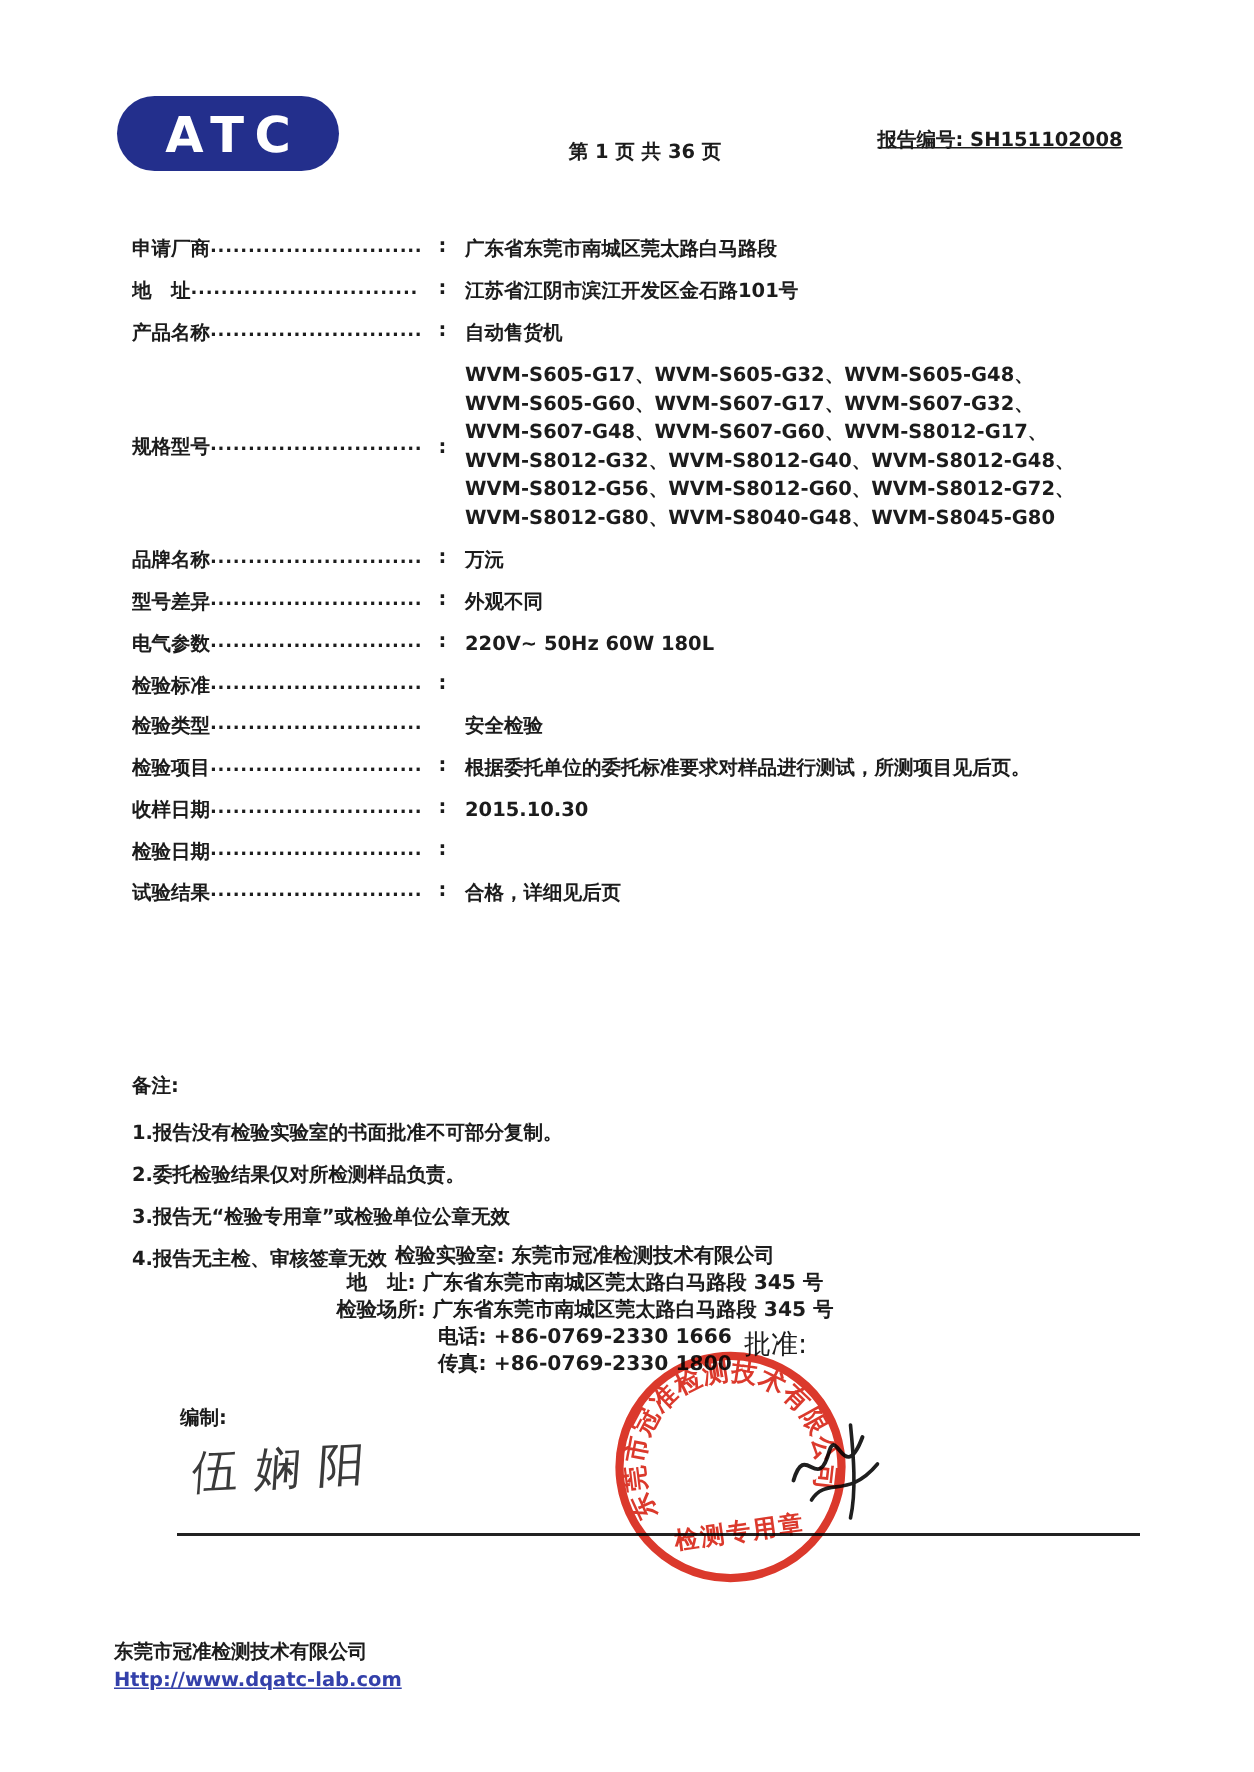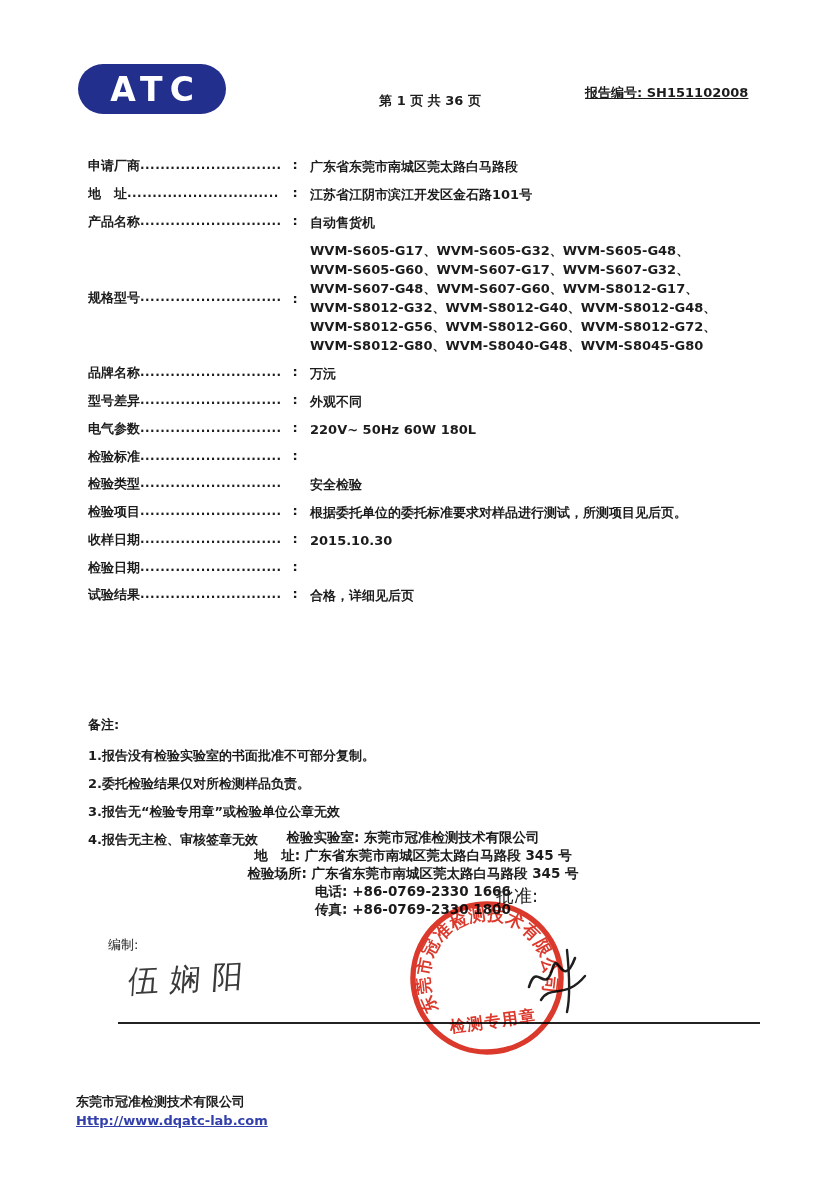--- a/index.html
+++ b/index.html
@@ -23,24 +23,24 @@
   .field-label { display:flex; overflow:hidden; white-space:nowrap; }
   .dots { flex:1; overflow:hidden; white-space:nowrap; }
   .dots::after { content:"......................................................................................"; font-size:12px; letter-spacing:0.5px; }
   .field-colon { text-align:center; }
   .field-value { white-space:pre-line; line-height:19px; }
   
   .notes { position:absolute; top:694px; left:88px; font-size:13px; font-weight:bold;margin-top:22px; }
   .note-heading { margin-bottom:14px; line-height:17px; }
   .note-item { margin-bottom:11px; line-height:17px; }
   
-  .lab { position:absolute; top:828px; left:0; width:780px; text-align:center; font-size:13.5px; font-weight:bold;padding-left:23px; }
+  .lab { position:absolute; top:828px; left:0; width:780px; text-align:center; font-size:13.5px; font-weight:bold; }
   .lab-line { line-height:18px; }
   
-  .sig-prepared-label { position:absolute; left:108px; top:936px; font-size:13px; font-weight:normal; }
+  .sig-prepared-label { position:absolute; left:120px; top:936px; font-size:13px; font-weight:bold; }
   .sig-approved-label { position:absolute; left:496px; top:884px; font-size:18px; font-weight:normal; z-index:1; }
   .sig-prepared {
     position:absolute; left:128px; top:958px; font-size:31px; color:#3a3a3a;
     transform:rotate(-3deg) skewX(-7deg); letter-spacing:11px; font-weight:normal;
   }
   .sig-line { position:absolute; left:118px; top:1022px; width:642px; height:0; border-top:2px solid #222; }
   .stamp { position:absolute; left:402px; top:893px; width:170px; height:170px; mix-blend-mode:multiply; opacity:0.93; transform:rotate(-8deg); z-index:2; }
   .approved-scribble { position:absolute; left:523px; top:942px; z-index:3; mix-blend-mode:multiply; }
   
   .footer { position:absolute; left:76px; top:1094px; font-size:13px; }

